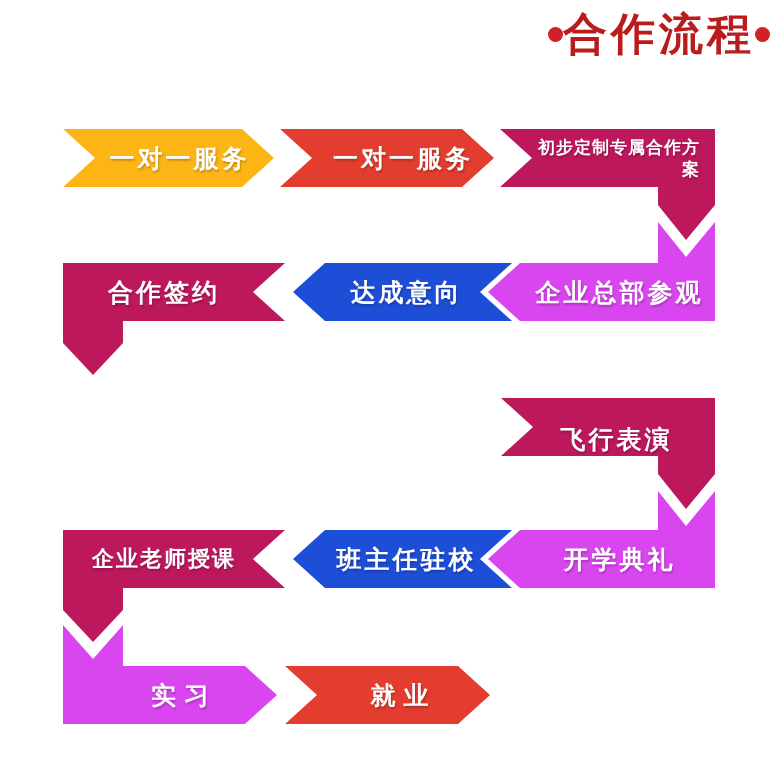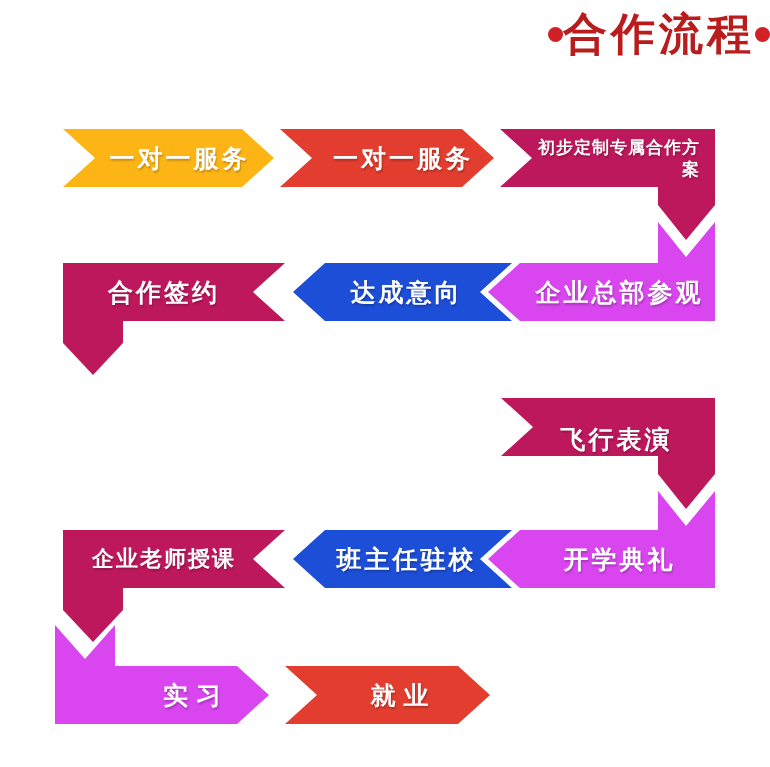--- a/index.html
+++ b/index.html
@@ -55,22 +55,22 @@
   .s10{left:488px;top:491px;width:227px;height:97px;
       clip-path:polygon(170px 0,198px 35px,227px 0,227px 97px,32px 97px,0 68px,32px 39px,170px 39px);}
   .s10 .lbl{left:42px;right:6px;top:39px;bottom:0;text-align:right;}
   .s11{left:293px;top:530px;width:219px;height:58px;
       clip-path:polygon(32px 0,219px 0,187px 29px,219px 58px,32px 58px,0 29px);}
   .s11 .lbl{left:32px;right:24px;top:0;bottom:0;}
   .s12{left:63px;top:530px;width:222px;height:112px;
       clip-path:polygon(0 0,222px 0,190px 29px,222px 58px,60px 58px,60px 80px,30px 112px,0 80px);}
   .s12 .lbl{left:24px;right:44px;top:0;height:58px;font-size:22px;letter-spacing:2px;}
   
-  .s13{left:55px;top:625px;width:214px;height:99px;
-      clip-path:polygon(0 0,30px 34px,60px 0,60px 41px,182px 41px,214px 70px,182px 99px,0 99px);padding-left:40px;}
+  .s13{left:63px;top:625px;width:214px;height:99px;
+      clip-path:polygon(0 0,30px 34px,60px 0,60px 41px,182px 41px,214px 70px,182px 99px,0 99px);}
   .s13 .lbl{left:60px;right:32px;top:41px;bottom:0;}
   .s14{left:285px;top:666px;width:205px;height:58px;
       clip-path:polygon(0 0,173px 0,205px 29px,173px 58px,0 58px,32px 29px);}
   .s14 .lbl{left:32px;right:0;top:0;bottom:0;}
 </style>
 </head>
 <body>
 
 <div class="page">
 

